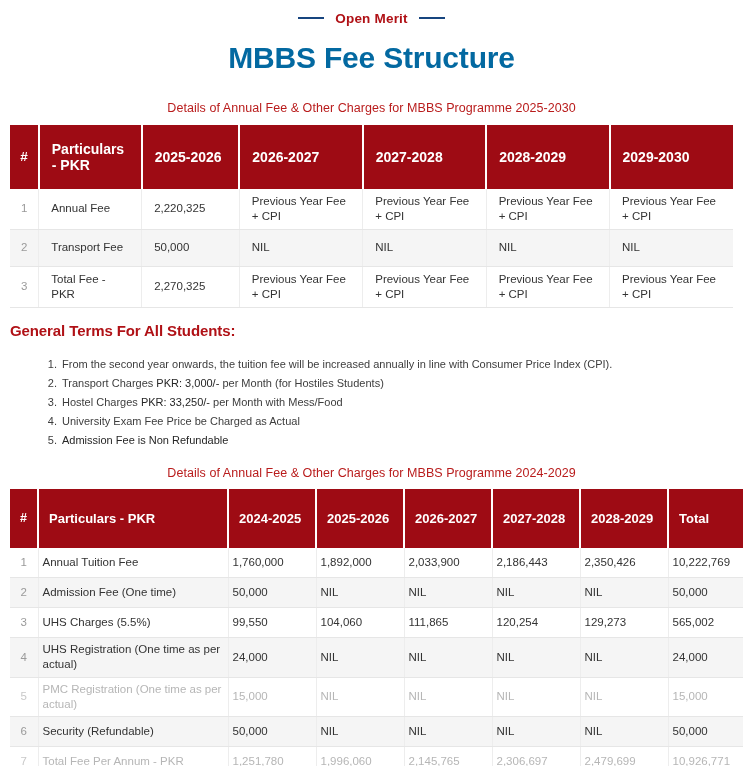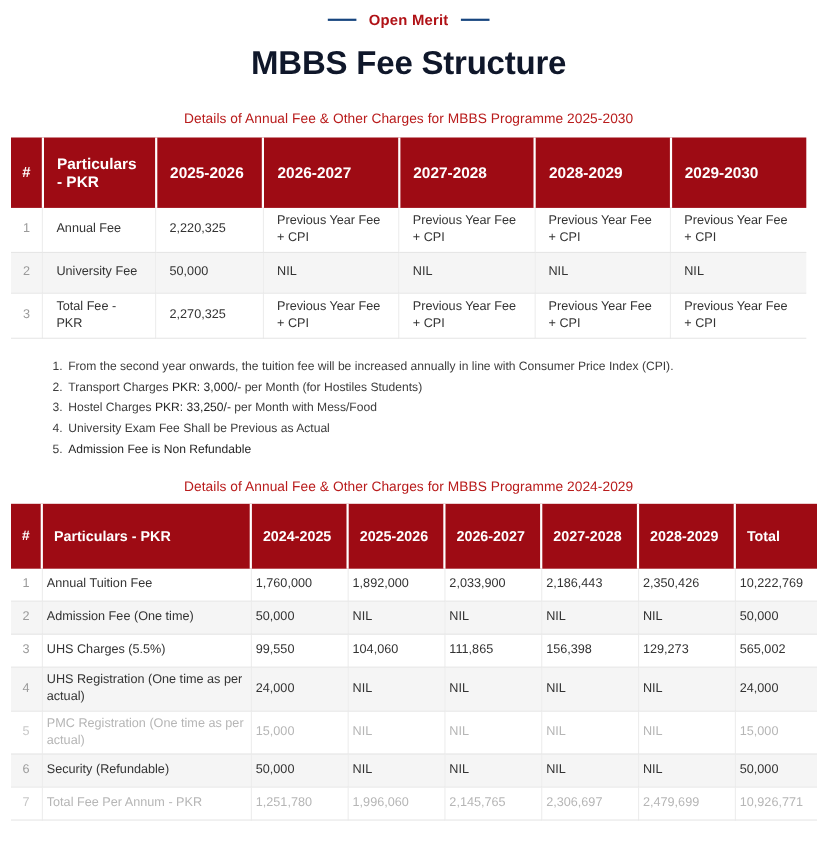--- a/index.html
+++ b/index.html
@@ -32,21 +32,21 @@
     display: block;
   }
   .eyebrow .eyebrow-text {
     color: #B01116;
     font-size: 13.5px;
     font-weight: bold;
     letter-spacing: .2px;
   }
   .page-title {
     text-align: center;
-    color: #0f172a;
+    color: #0369a1;
     font-size: 30px;
     font-weight: bold;
     letter-spacing: -0.2px;
     margin: 15px 0 0 0;
     line-height: 1.15;
   }
 
   .table-caption {
     text-align: center;
     font-size: 12.5px;
@@ -186,53 +186,54 @@
         <td class="idx">1</td>
         <td>Annual Fee</td>
         <td>2,220,325</td>
         <td>Previous Year Fee + CPI</td>
         <td>Previous Year Fee + CPI</td>
         <td>Previous Year Fee + CPI</td>
         <td>Previous Year Fee + CPI</td>
       </tr>
       <tr>
         <td class="idx">2</td>
-        <td>University Fee</td>
+        <td>Transport Fee</td>
         <td>50,000</td>
         <td>NIL</td>
         <td>NIL</td>
         <td>NIL</td>
         <td>NIL</td>
       </tr>
       <tr>
         <td class="idx">3</td>
         <td>Total Fee - PKR</td>
         <td>2,270,325</td>
         <td>Previous Year Fee + CPI</td>
         <td>Previous Year Fee + CPI</td>
         <td>Previous Year Fee + CPI</td>
         <td>Previous Year Fee + CPI</td>
       </tr>
     </tbody>
   </table>
 </div>
 
 <div class="terms">
+  <div class="terms-title">General Terms For All Students:</div>
   <ol class="terms-list">
     <li>
       <span>From the second year onwards, the tuition fee will be increased annually in line with Consumer Price Index (CPI).</span><b></b><span></span>
     </li>
     <li>
       <span>Transport Charges </span><b>PKR: 3,000/-</b><span> per Month (for Hostiles Students)</span>
     </li>
     <li>
       <span>Hostel Charges </span><b>PKR: 33,250/-</b><span> per Month with Mess/Food</span>
     </li>
     <li>
-      <span>University Exam Fee Shall be Previous as Actual</span><b></b><span></span>
+      <span>University Exam Fee Price be Charged as Actual</span><b></b><span></span>
     </li>
     <li>
       <span></span><b>Admission Fee is Non Refundable</b><span></span>
     </li>
   </ol>
 </div>
 
 <div class="table-caption second">Details of Annual Fee &amp; Other Charges for MBBS Programme 2024-2029</div>
 
 <div class="table-wrap">
@@ -279,21 +280,21 @@
         <td>NIL</td>
         <td>NIL</td>
         <td>50,000</td>
       </tr>
       <tr>
         <td class="idx">3</td>
         <td>UHS Charges (5.5%)</td>
         <td>99,550</td>
         <td>104,060</td>
         <td>111,865</td>
-        <td>156,398</td>
+        <td>120,254</td>
         <td>129,273</td>
         <td>565,002</td>
       </tr>
       <tr>
         <td class="idx">4</td>
         <td>UHS Registration (One time as per actual)</td>
         <td>24,000</td>
         <td>NIL</td>
         <td>NIL</td>
         <td>NIL</td>

